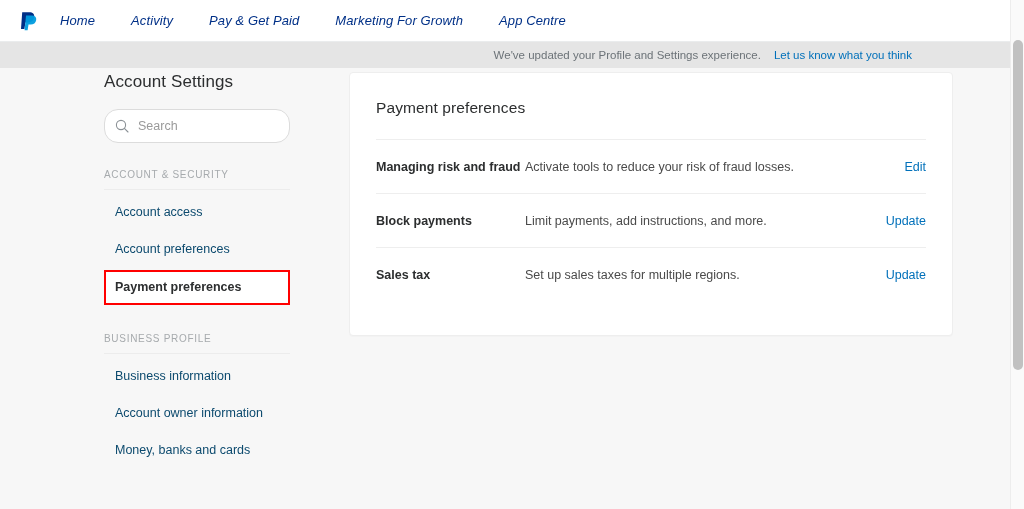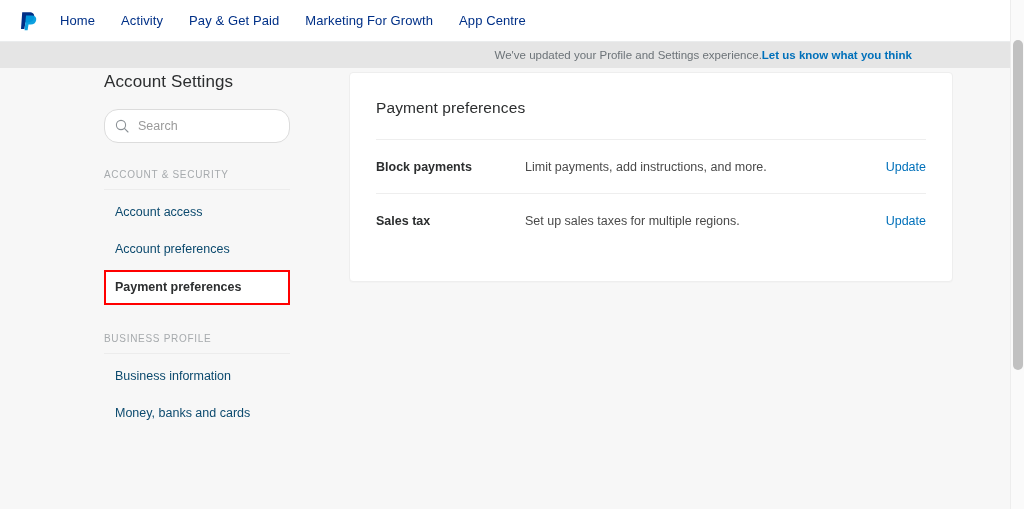--- a/index.html
+++ b/index.html
@@ -33,21 +33,22 @@
     height: 24px;
     position: relative;
     margin-right: 20px;
     flex: none;
   }
   .pp-logo svg { display: block; }
 
   .nav-links {
     display: flex;
     align-items: center;
-    gap: 26px;
+    gap: 36px;
+    font-style: italic;
   }
   .nav-link {
     font-size: 13px;
     color: #003087;
     text-decoration: none;
     white-space: nowrap;
     letter-spacing: 0.1px;
   }
 
   
@@ -57,23 +58,23 @@
     align-items: center;
     justify-content: flex-end;
     padding-right: 112px;
     font-size: 11.5px;
     color: #6c7378;
     background: #e5e5e5;
   }
   .notice-text { white-space: nowrap; }
   .notice-link {
     color: #0070ba;
-    font-weight: bold;
+    font-weight: normal;
     text-decoration: none;
-    margin-left: 0;
+    margin-left: 13px;
     white-space: nowrap;
   }
 
   
   .page {
     display: flex;
     padding-left: 104px;
     padding-top: 4px;
     gap: 40px;
   }
@@ -255,28 +256,34 @@
 
     <div class="section-header">ACCOUNT &amp; SECURITY</div>
     <a class="nav-item" href="#">Account access</a>
     <a class="nav-item" href="#">Account preferences</a>
     <div class="nav-item-highlight">
       <a class="nav-item active" href="#" style="padding:0;">Payment preferences</a>
     </div>
 
     <div class="section-header spaced">BUSINESS PROFILE</div>
     <a class="nav-item" href="#">Business information</a>
+    <a class="nav-item" href="#">Account owner information</a>
     <a class="nav-item" href="#">Money, banks and cards</a>
 
   </div>
 
   <div class="main">
     <div class="card">
       <div class="card-title">Payment preferences</div>
 
+      <div class="pref-row">
+        <div class="pref-label">Managing risk and fraud</div>
+        <div class="pref-desc">Activate tools to reduce your risk of fraud losses.</div>
+        <a class="pref-action" href="#">Edit</a>
+      </div>
 
       <div class="pref-row">
         <div class="pref-label">Block payments</div>
         <div class="pref-desc">Limit payments, add instructions, and more.</div>
         <a class="pref-action" href="#">Update</a>
       </div>
 
       <div class="pref-row">
         <div class="pref-label">Sales tax</div>
         <div class="pref-desc">Set up sales taxes for multiple regions.</div>

